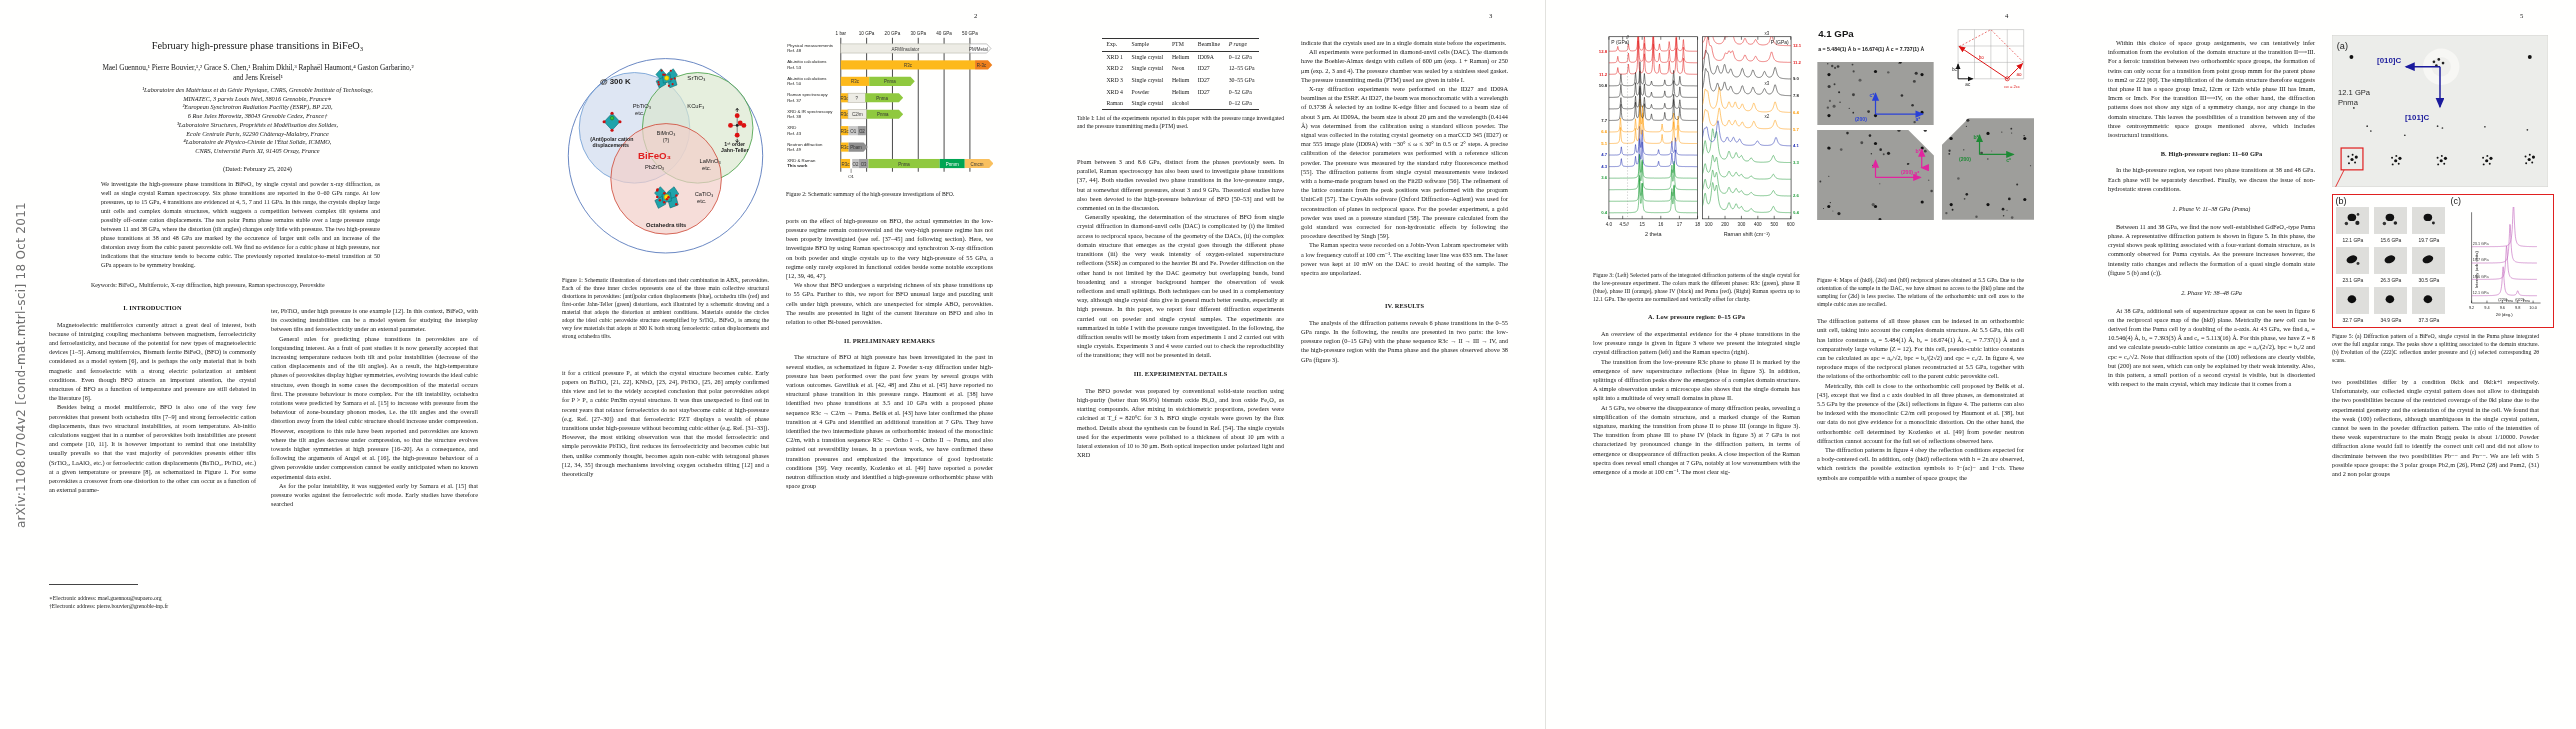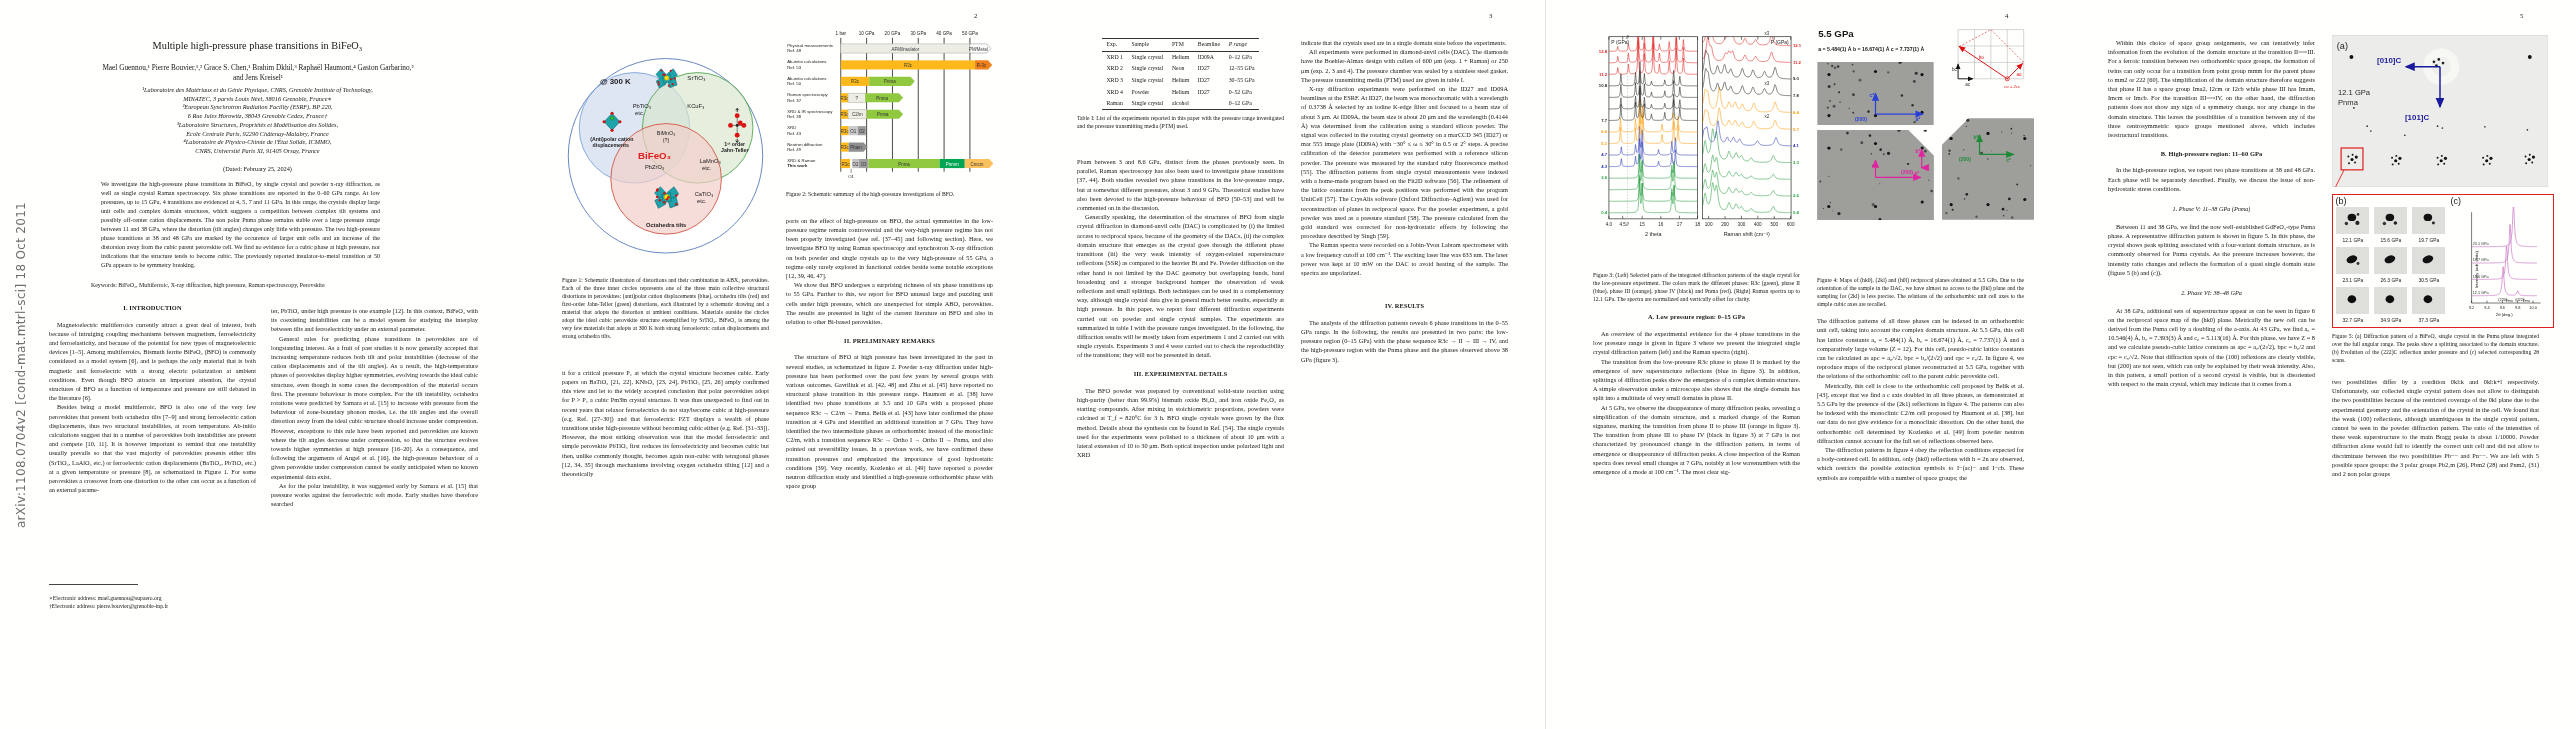--- a/index.html
+++ b/index.html
@@ -46,21 +46,21 @@
   table.t1 thead tr{border-top:1.8px double #333;border-bottom:0.6px solid #333;}
   table.t1 tbody tr:last-child{border-bottom:1.8px double #333;}
 </style>
 </head>
 <body>
 
 <div id="canvas">
 
   <div class="page" style="left:0">
     <div class="watermark">arXiv:1108.0704v2  [cond-mat.mtrl-sci]  18 Oct 2011</div>
-    <div class="title">Multiple high-pressure phase transitions in BiFeO₃</div>
+    <div class="title">February high-pressure phase transitions in BiFeO₃</div>
     <div class="authors">Mael Guennou,¹ Pierre Bouvier,¹,² Grace S. Chen,¹ Brahim Dkhil,³ Raphaël Haumont,⁴ Gaston Garbarino,² and Jens Kreisel¹</div>
     <div class="affils">
       <div>¹Laboratoire des Matériaux et du Génie Physique, CNRS, Grenoble Institute of Technology,</div>
       <div>MINATEC, 3 parvis Louis Néel, 38016 Grenoble, France∗</div>
       <div>²European Synchrotron Radiation Facility (ESRF), BP 220,</div>
       <div>6 Rue Jules Horowitz, 38043 Grenoble Cedex, France†</div>
       <div>³Laboratoire Structures, Propriétés et Modélisation des Solides,</div>
       <div>Ecole Centrale Paris, 92290 Châtenay-Malabry, France</div>
       <div>⁴Laboratoire de Physico-Chimie de l'État Solide, ICMMO,</div>
       <div>CNRS, Université Paris XI, 91405 Orsay, France</div>
@@ -437,21 +437,21 @@
           <text x="253" y="344" font-size="9" fill="#222" text-anchor="middle" font-family="Liberation Sans,DejaVu Sans,sans-serif" font-weight="normal" font-style="normal">Raman shift (cm⁻¹)</text>
         </svg>
       <div class="caption">Figure 3: (Left) Selected parts of the integrated diffraction patterns of the single crystal for the low-pressure experiment. The colors mark the different phases: R3c (green), phase II (blue), phase III (orange), phase IV (black) and Pnma (red). (Right) Raman spectra up to 12.1 GPa. The spectra are normalized and vertically offset for clarity.</div>
       <div class="schead">A.   Low pressure region: 0–15 GPa</div>
       <p class="par">An overview of the experimental evidence for the 4 phase transitions in the low pressure range is given in figure 3 where we present the integrated single crystal diffraction pattern (left) and the Raman spectra (right).</p>
       <p class="par">The transition from the low-pressure R3c phase to phase II is marked by the emergence of new superstructure reflections (blue in figure 3). In addition, splittings of diffraction peaks show the emergence of a complex domain structure. A simple observation under a microscope also shows that the single domain has split into a multitude of very small domains in phase II.</p>
       <p class="par">At 5 GPa, we observe the disappearance of many diffraction peaks, revealing a simplification of the domain structure, and a marked change of the Raman signature, marking the transition from phase II to phase III (orange in figure 3). The transition from phase III to phase IV (black in figure 3) at 7 GPa is not characterized by pronounced change in the diffraction pattern, in terms of emergence or disappearance of diffraction peaks. A close inspection of the Raman spectra does reveal small changes at 7 GPa, notably at low wavenumbers with the emergence of a mode at 100 cm⁻¹. The most clear sig-</p>
     </div>
     <div class="col" style="left:271px;top:27px">
       <div id="fig4" class="sans">
-        <div class="f4title">5.5 GPa</div>
+        <div class="f4title">4.1 GPa</div>
         <div class="f4lat">a = 5.484(1) Å    b = 16.674(1) Å    c = 7.737(1) Å</div>
         <svg id="fig4-scheme" width="82" height="72" style="position:absolute;left:135px;top:0;font-size:10.4px" viewBox="0 0 135 118">
             <line x1="10" y1="4" x2="10" y2="85" stroke="#aaa" stroke-width="0.8"></line>
             <line x1="37" y1="4" x2="37" y2="85" stroke="#aaa" stroke-width="0.8"></line>
             <line x1="64" y1="4" x2="64" y2="85" stroke="#aaa" stroke-width="0.8"></line>
             <line x1="91" y1="4" x2="91" y2="85" stroke="#aaa" stroke-width="0.8"></line>
             <line x1="118" y1="4" x2="118" y2="85" stroke="#aaa" stroke-width="0.8"></line>
             <line x1="10" y1="4" x2="118" y2="4" stroke="#aaa" stroke-width="0.8"></line>
             <line x1="10" y1="31" x2="118" y2="31" stroke="#aaa" stroke-width="0.8"></line>
             <line x1="10" y1="58" x2="118" y2="58" stroke="#aaa" stroke-width="0.8"></line>

